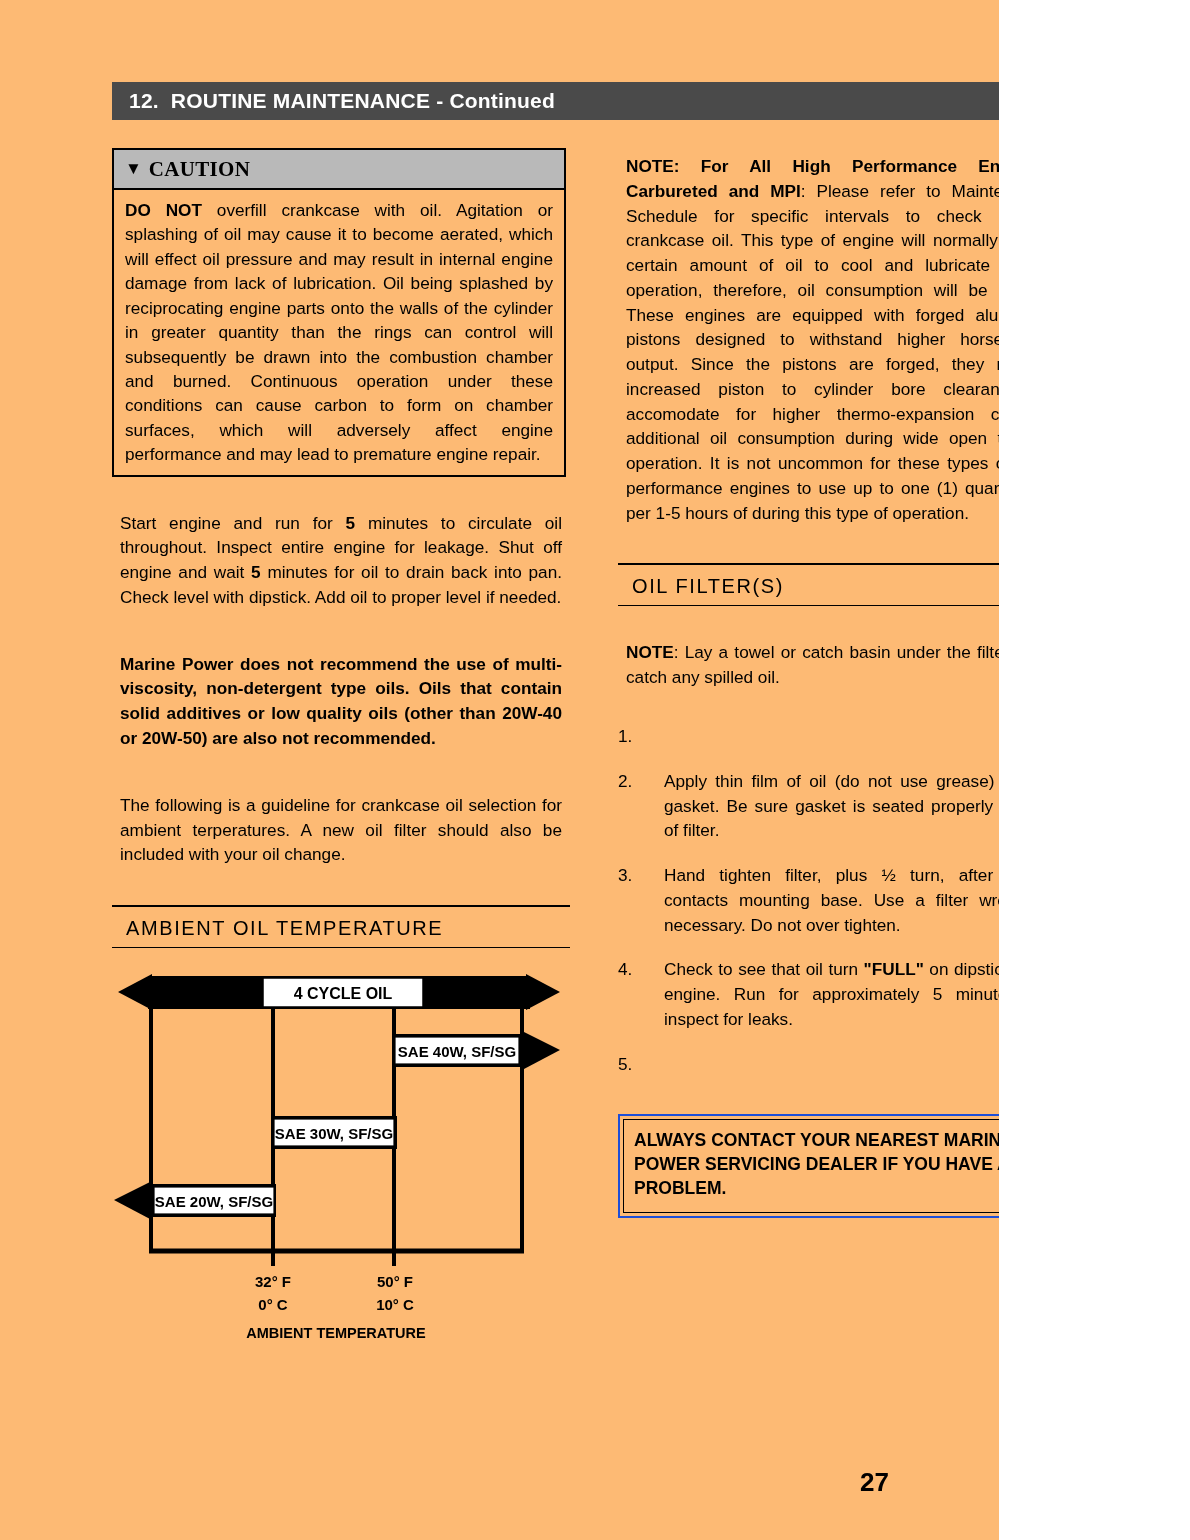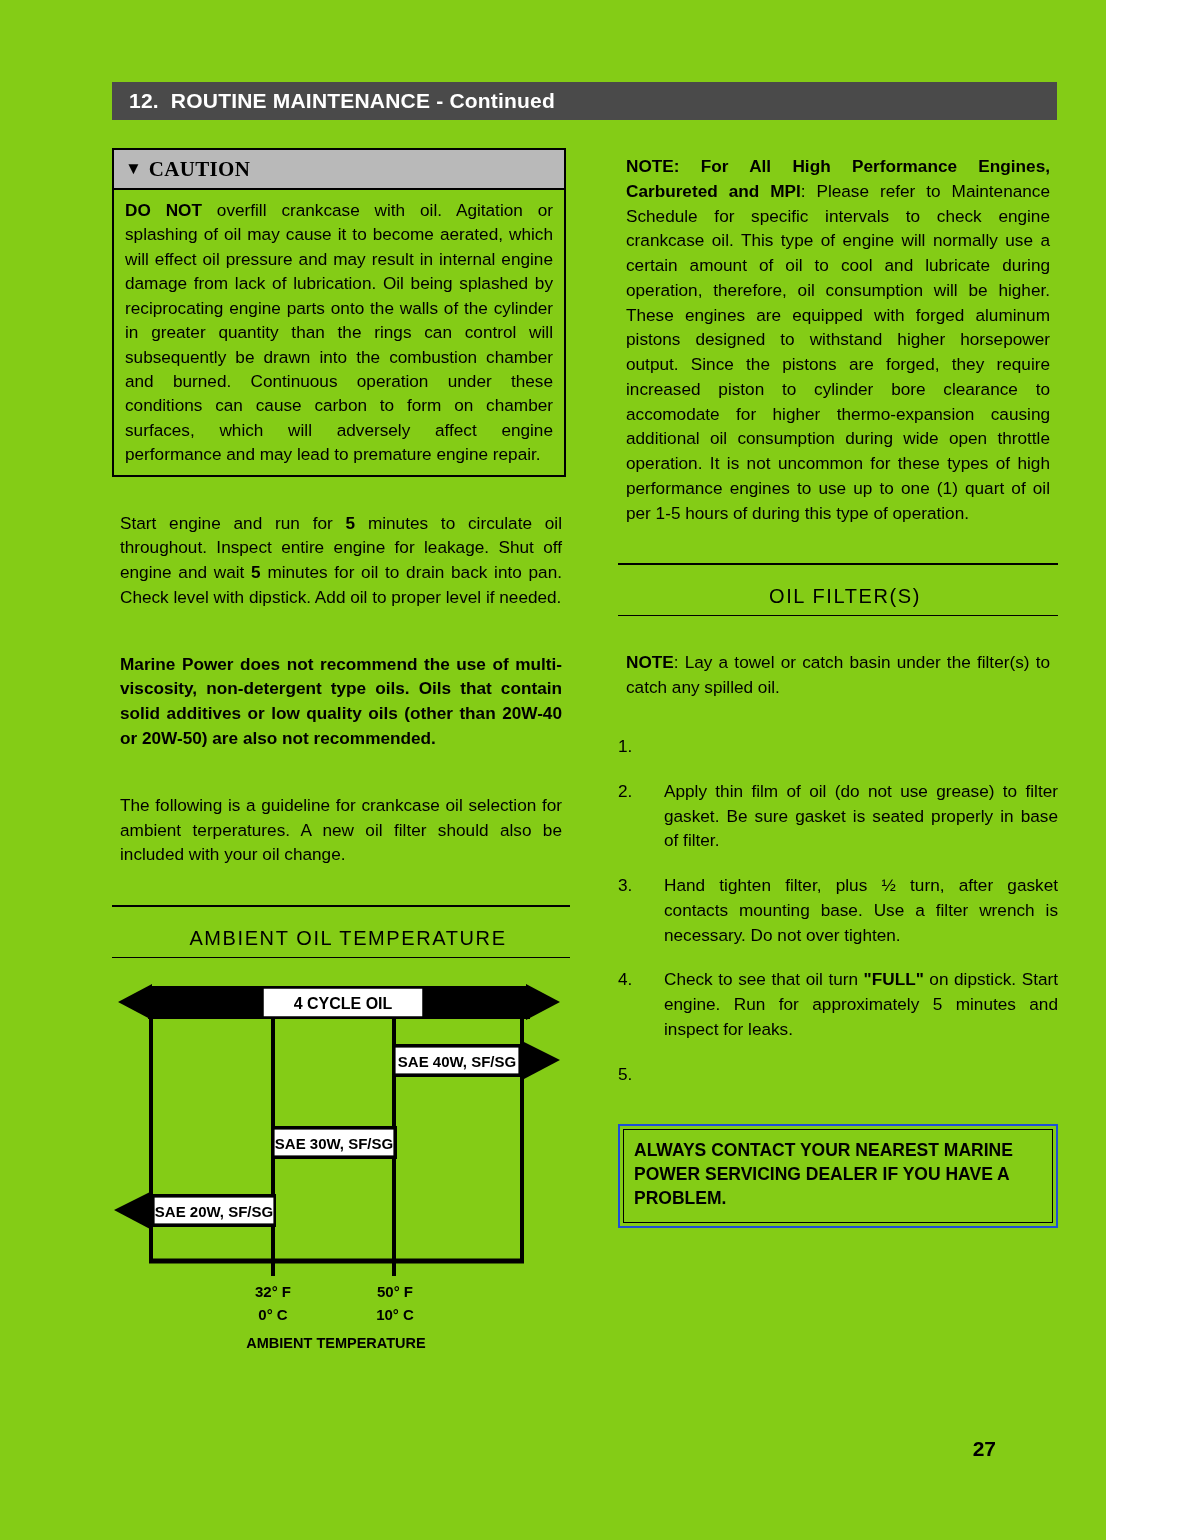--- a/index.html
+++ b/index.html
@@ -6,23 +6,23 @@
     margin: 0;
     padding: 0;
     background: #ffffff;
   }
   body {
     font-family: "Liberation Sans", sans-serif;
     color: #000000;
   }
   .page {
     position: relative;
-    width: 1106px;
+    width: 999px;
     height: 1540px;
-    background: #84cc16;
+    background: #fdba74;
     overflow: hidden;
   }
 
   
   .header-bar {
     position: absolute;
     left: 112px;
     top: 82px;
     width: 945px;
     height: 38px;
@@ -110,23 +110,22 @@
     border-top: 2px solid #000;
     height: 0;
   }
   .sec-rule-thin {
     border-top: 1.5px solid #000;
     height: 0;
   }
   .sec-title {
     font-size: 20px;
     letter-spacing: 1.6px;
-    padding: 20px 0 7px 14px;
+    padding: 10px 0 7px 14px;
     font-weight: normal;
-    text-align: center;
   }
 
   
   .chart-wrap {
     position: relative;
     width: 458px;
     height: 380px;
   }
   .chart-svg { display: block; }
 
@@ -163,22 +162,22 @@
     padding: 9px 10px 11px 10px;
     font-size: 17.5px;
     font-weight: bold;
     line-height: 1.36;
   }
 
   
   .page-num {
     position: absolute;
     right: 110px;
-    top: 1437px;
-    font-size: 21px;
+    top: 1467px;
+    font-size: 26px;
     font-weight: bold;
   }
 </style>
 </head>
 <body>
 
 <div class="page">
 
   <div class="header-bar">
     <div class="header-title">12.  ROUTINE MAINTENANCE - Continued</div>

